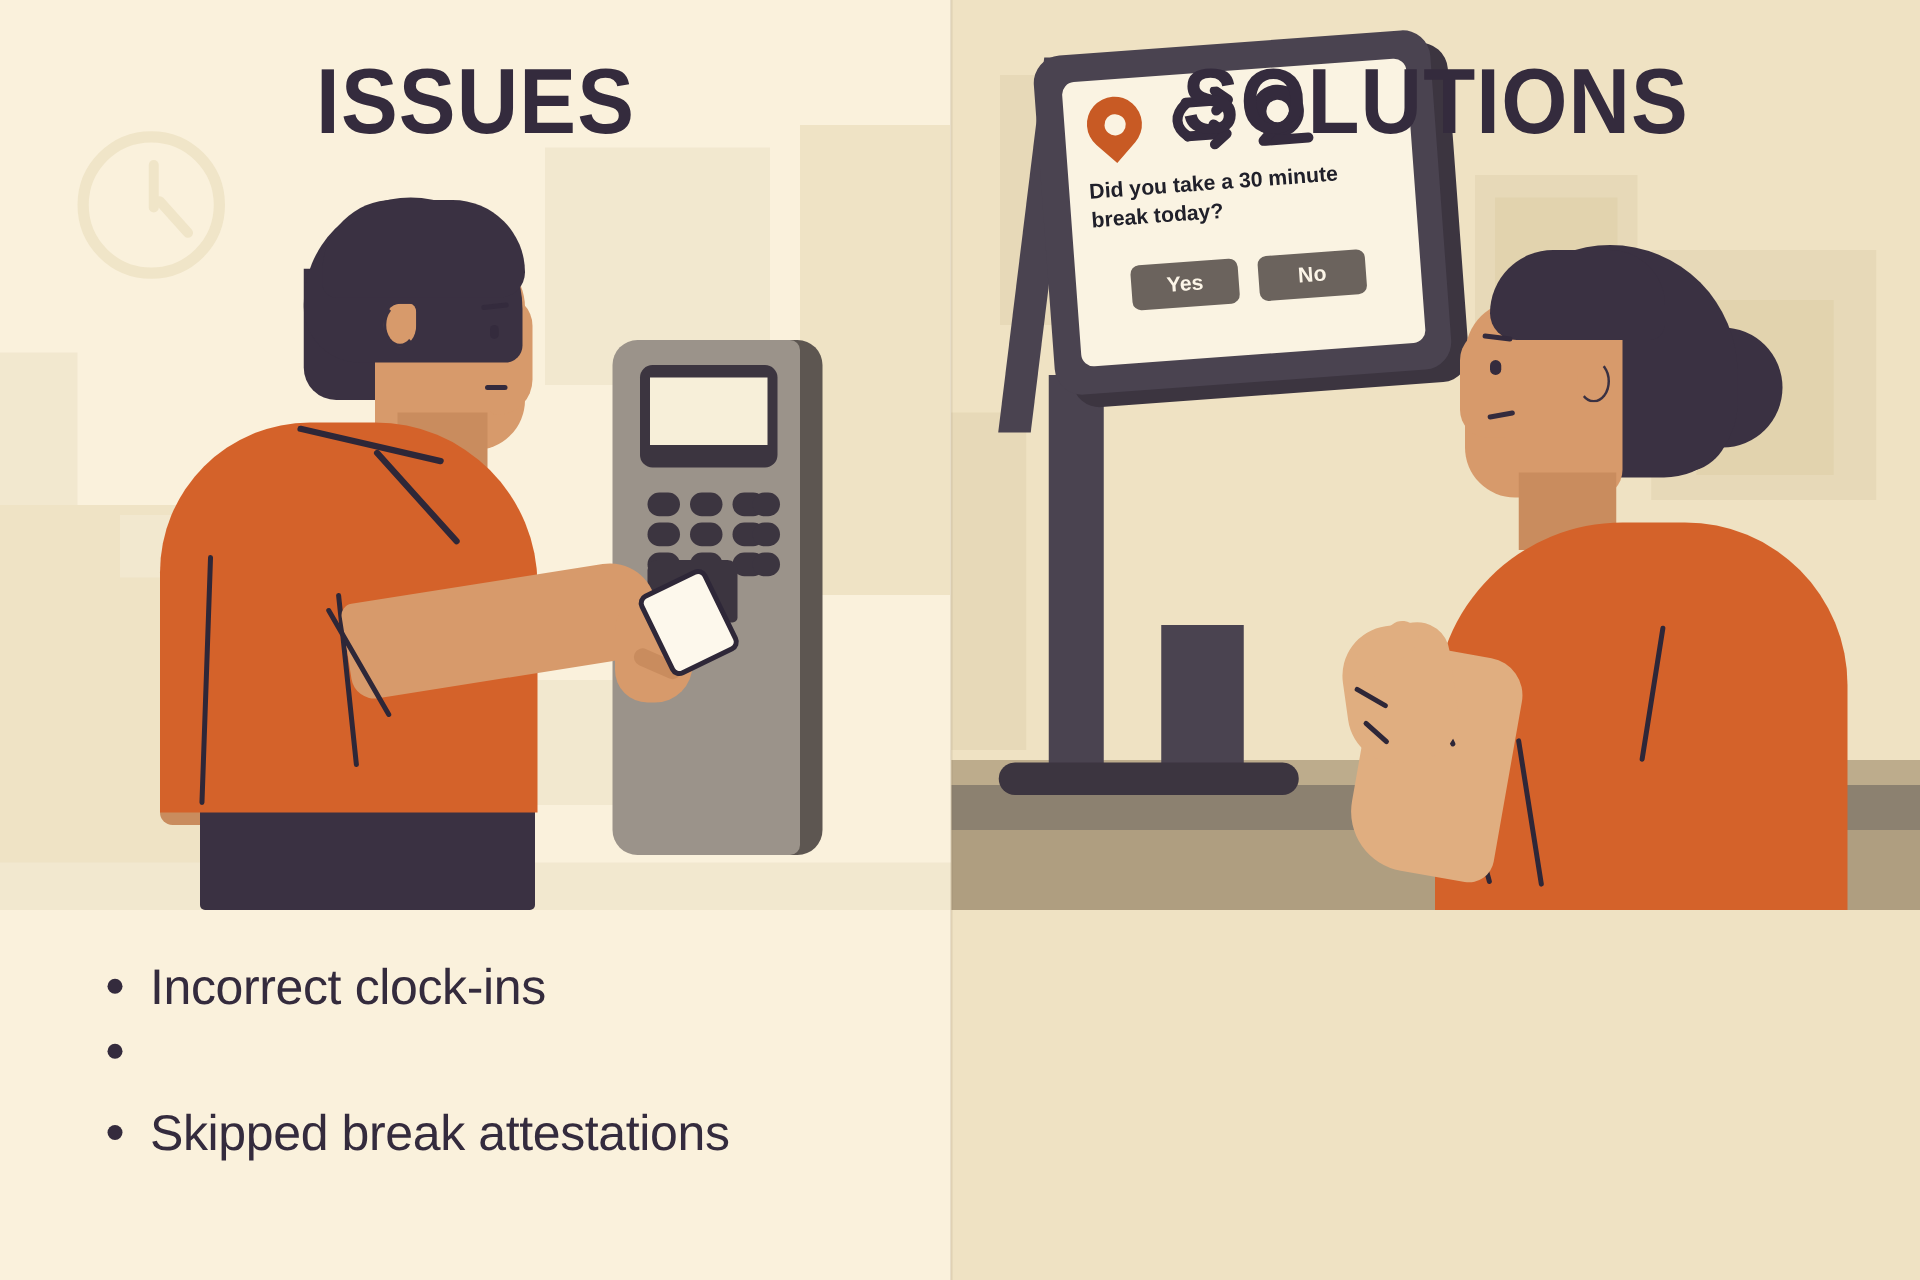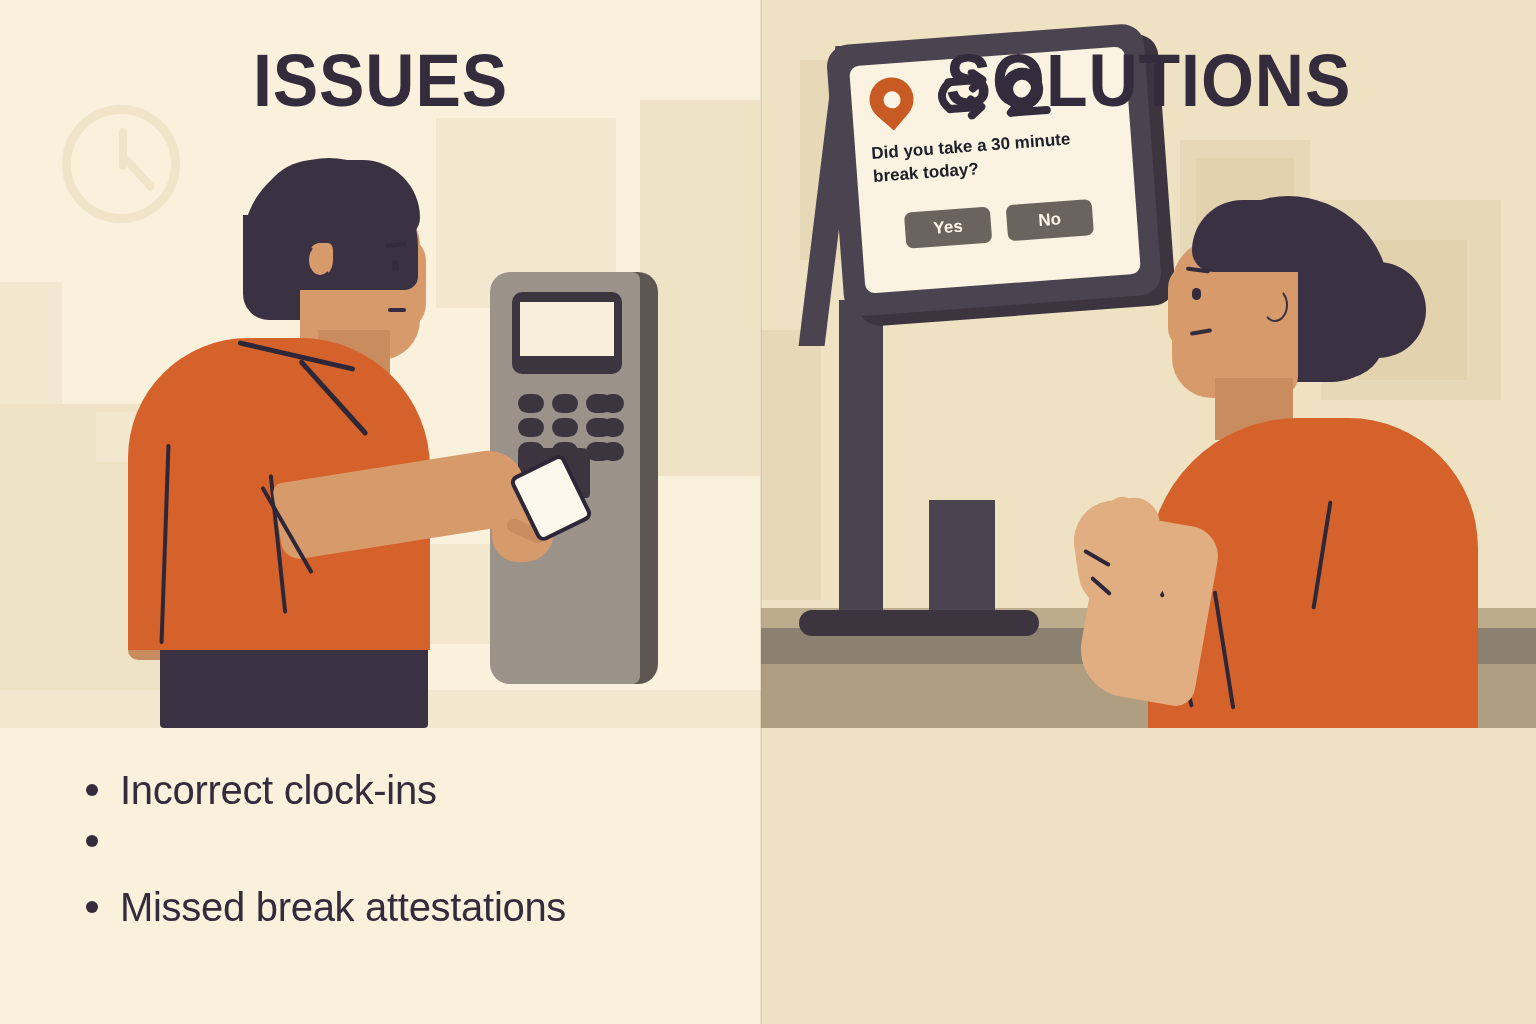--- a/index.html
+++ b/index.html
@@ -491,21 +491,21 @@
     <div class="bullets" id="bullets-left">
       <div class="bullet-row">
         <span class="bullet-dot"></span>
         <span class="bullet-text">Incorrect clock-ins</span>
       </div>
       <div class="bullet-row">
         <span class="bullet-dot"></span>
       </div>
       <div class="bullet-row">
         <span class="bullet-dot"></span>
-        <span class="bullet-text">Missed break attestations</span>
+        <span class="bullet-text">Skipped break attestations</span>
       </div>
     </div>
   </div>
 
   <div class="band" id="band-right">
     
   </div>
 
   <div class="divider"></div>
 </div>

